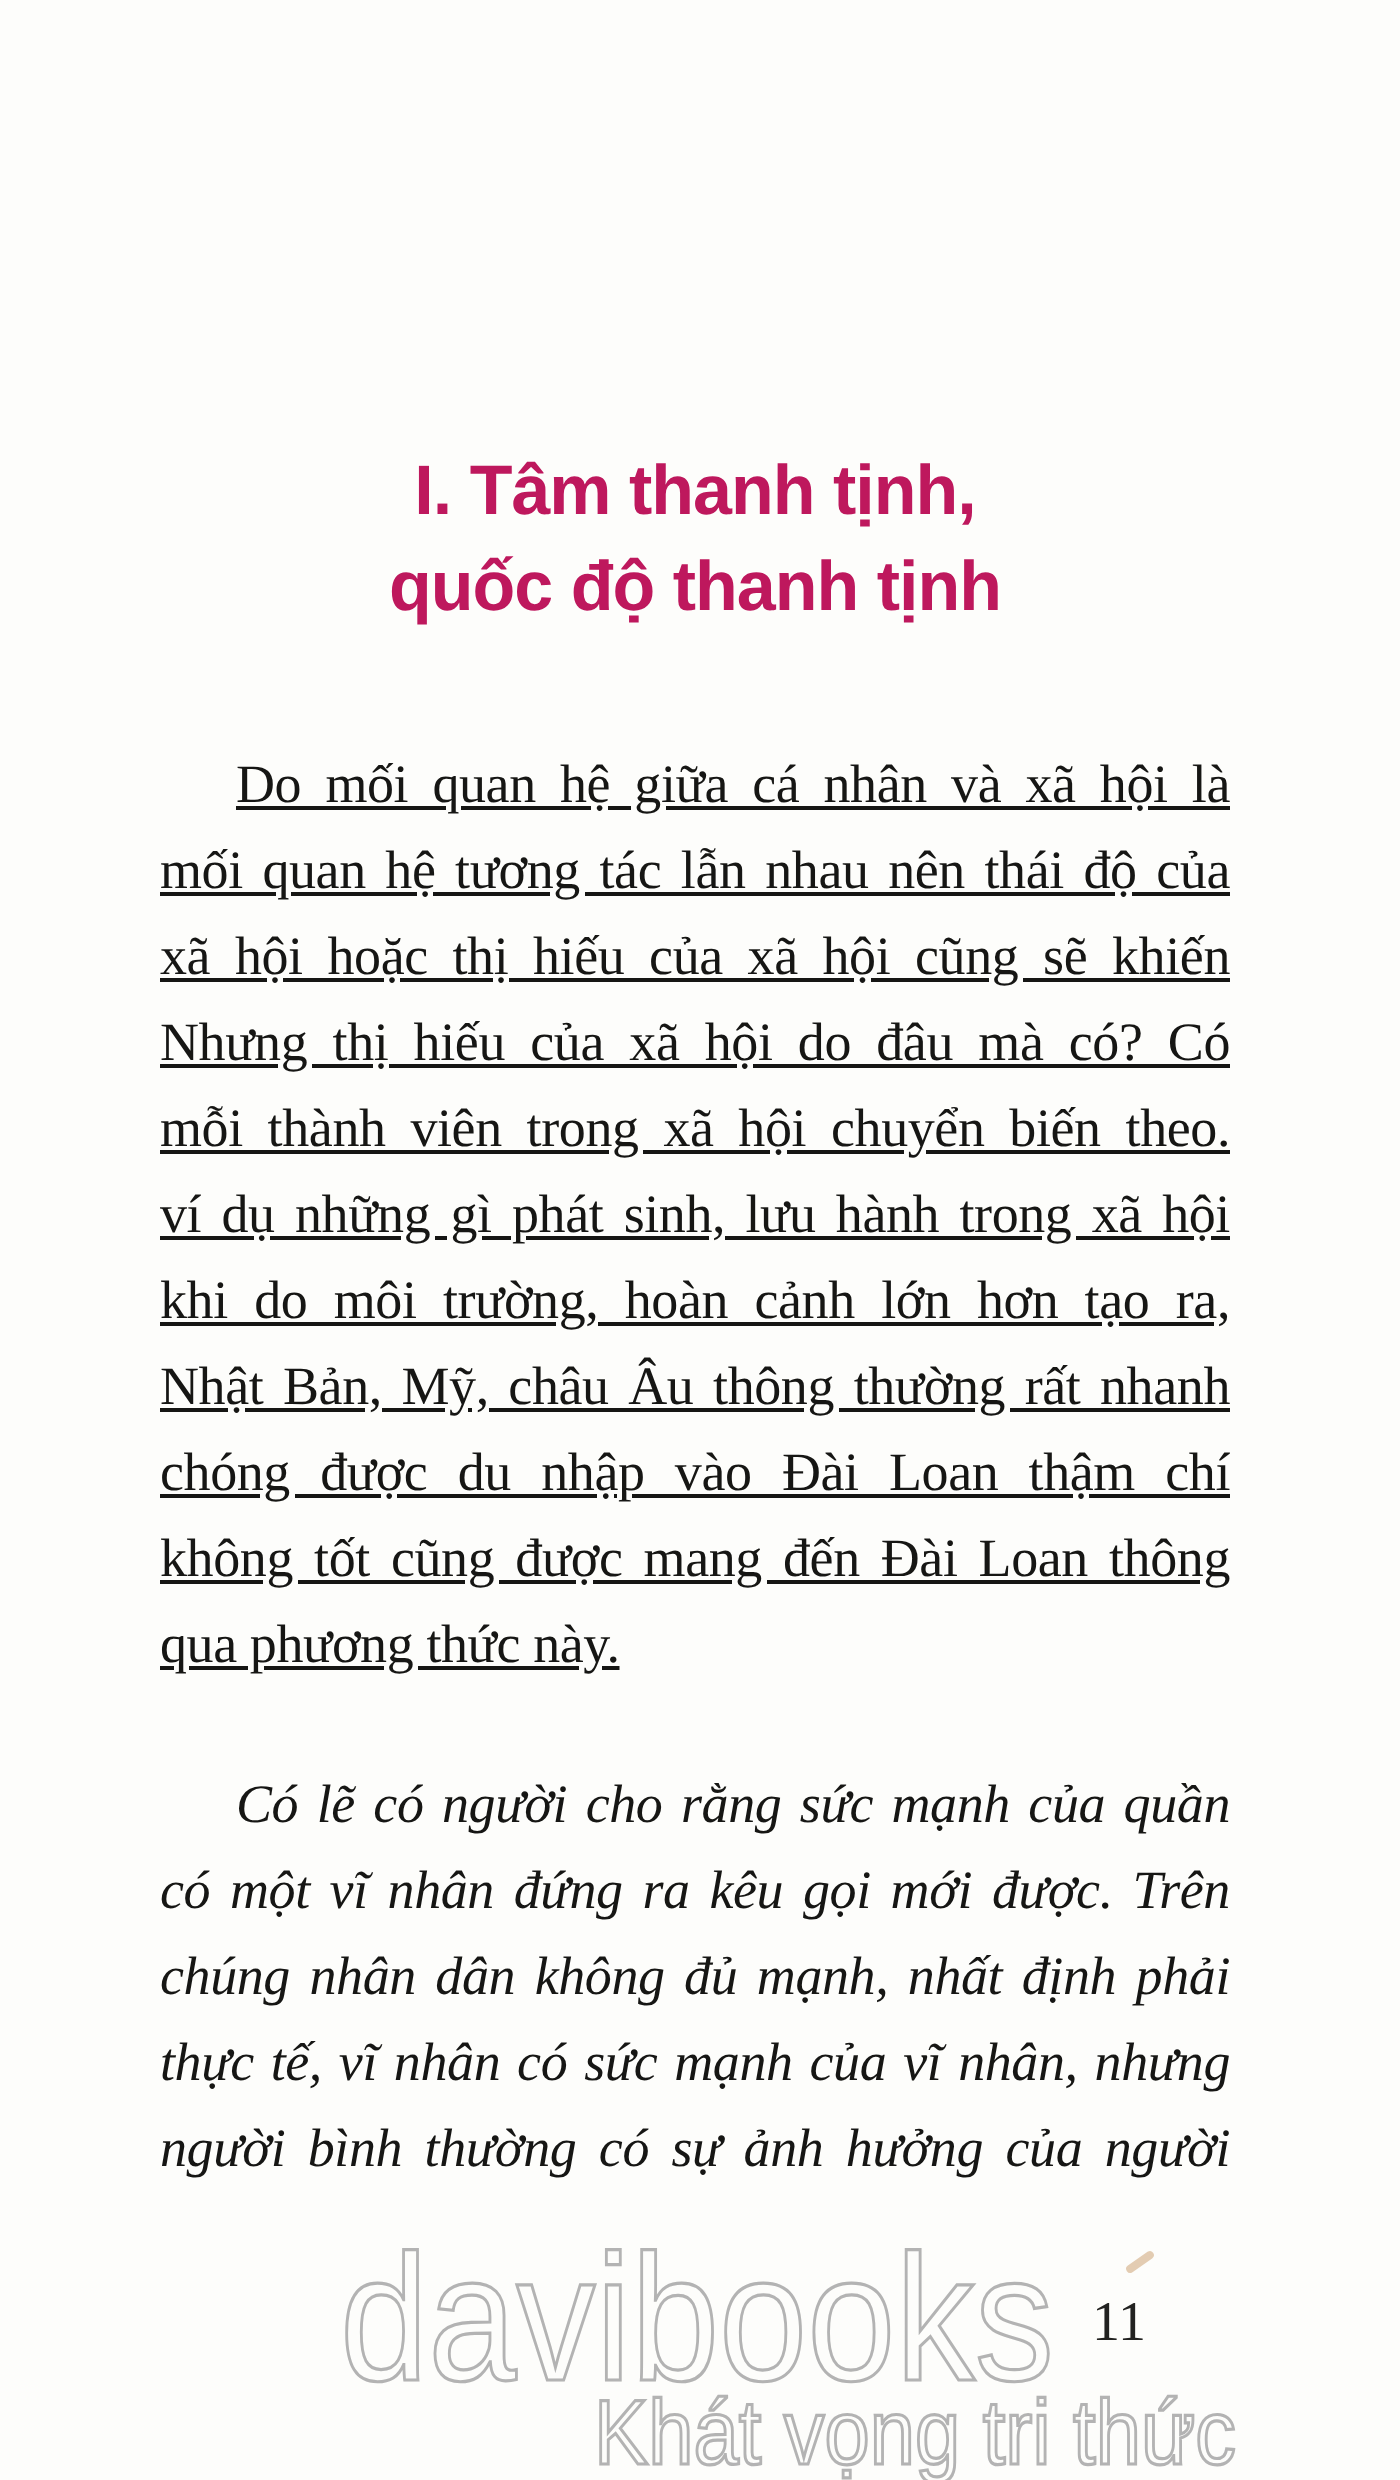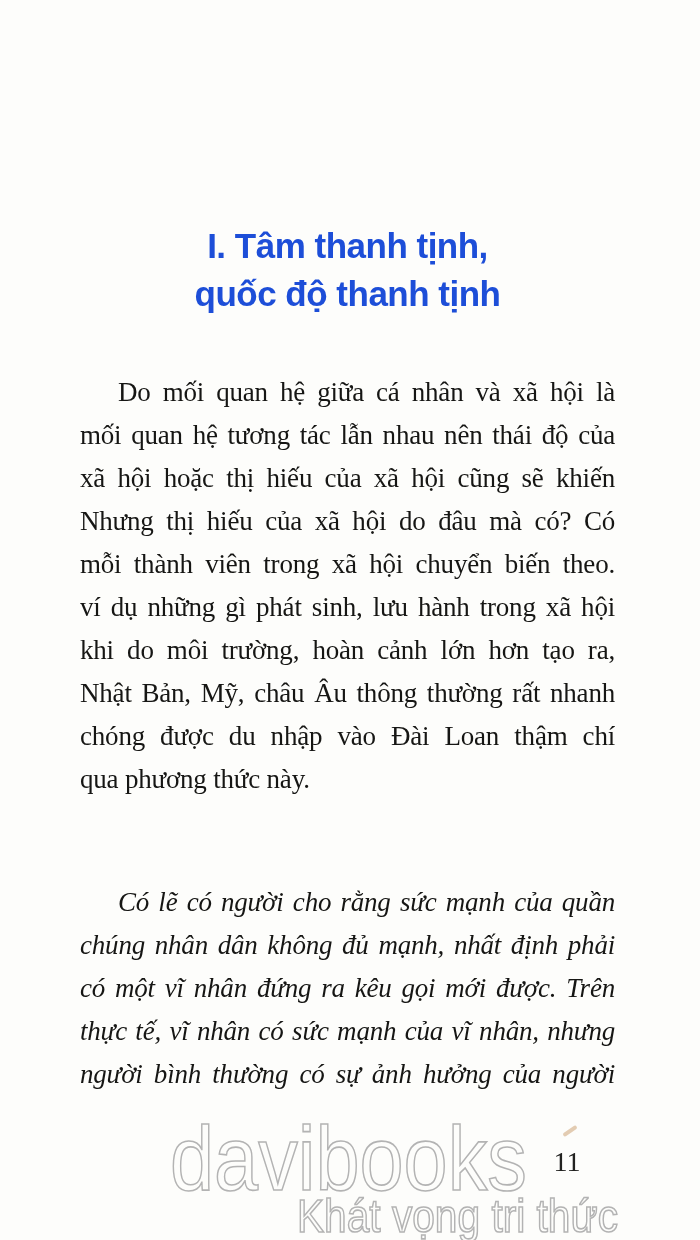--- a/index.html
+++ b/index.html
@@ -17,33 +17,33 @@
     top: 222px;
     left: 80px;
     width: 535px;
     margin: 0;
     text-align: center;
     font-family: "Liberation Sans", sans-serif;
     font-weight: 700;
     font-size: 35px;
     line-height: 48px;
     letter-spacing: -0.5px;
-    color: #1d4ed8;
+    color: #be185d;
   }
   .title-line { display: block; }
   .para {
     position: absolute;
     left: 80px;
     width: 535px;
     font-size: 27px;
     line-height: 43px;
     letter-spacing: -0.2px;
     color: #161614;
   }
-  .para1 { top: 371px; }
+  .para1 { top: 371px; text-decoration: underline; }
   .para2 { top: 881px; font-style: italic; }
   .line {
     height: 43px;
     overflow: hidden;
     text-align: justify;
     text-align-last: justify;
   }
   .line.indent { text-indent: 38px; }
   .line.natural { text-align-last: left; }
   .watermark {
@@ -60,21 +60,21 @@
     stroke-width: 1.6px;
     font-family: "Liberation Sans", sans-serif;
   }
   .wm-logo { font-size: 90px; }
   .wm-slogan { font-size: 46px; }
   .page-number {
     position: absolute;
     left: 546px;
     top: 1146px;
     width: 42px;
-    text-align: center;
+    text-align: left;
     font-family: "Liberation Serif", serif;
     font-size: 28px;
     color: #222220;
   }
   .artifact {
     position: absolute;
     left: 562px;
     top: 1129px;
     width: 16px;
     height: 4px;
@@ -97,27 +97,28 @@
   <div class="para para1">
     <div class="line indent">Do mối quan hệ giữa cá nhân và xã hội là</div>
     <div class="line">mối quan hệ tương tác lẫn nhau nên thái độ của</div>
     <div class="line">xã hội hoặc thị hiếu của xã hội cũng sẽ khiến</div>
     <div class="line">Nhưng thị hiếu của xã hội do đâu mà có? Có</div>
     <div class="line">mỗi thành viên trong xã hội chuyển biến theo.</div>
     <div class="line">ví dụ những gì phát sinh, lưu hành trong xã hội</div>
     <div class="line">khi do môi trường, hoàn cảnh lớn hơn tạo ra,</div>
     <div class="line">Nhật Bản, Mỹ, châu Âu thông thường rất nhanh</div>
     <div class="line">chóng được du nhập vào Đài Loan thậm chí</div>
+    <div class="line">không tốt cũng được mang đến Đài Loan thông</div>
     <div class="line natural">qua phương thức này.</div>
   </div>
 
   <div class="para para2">
     <div class="line indent">Có lẽ có người cho rằng sức mạnh của quần</div>
+    <div class="line">có một vĩ nhân đứng ra kêu gọi mới được. Trên</div>
     <div class="line">chúng nhân dân không đủ mạnh, nhất định phải</div>
-    <div class="line">có một vĩ nhân đứng ra kêu gọi mới được. Trên</div>
     <div class="line">thực tế, vĩ nhân có sức mạnh của vĩ nhân, nhưng</div>
     <div class="line">người bình thường có sự ảnh hưởng của người</div>
   </div>
 
   <svg class="watermark" viewBox="0 0 700 140" xmlns="http://www.w3.org/2000/svg" aria-hidden="true">
     <text class="wm-logo" x="170" y="90" textLength="357" lengthAdjust="spacingAndGlyphs">davibooks</text>
     <text class="wm-slogan" x="297" y="132" textLength="321" lengthAdjust="spacingAndGlyphs">Khát vọng tri thức</text>
   </svg>
 
   <div class="artifact"></div>

